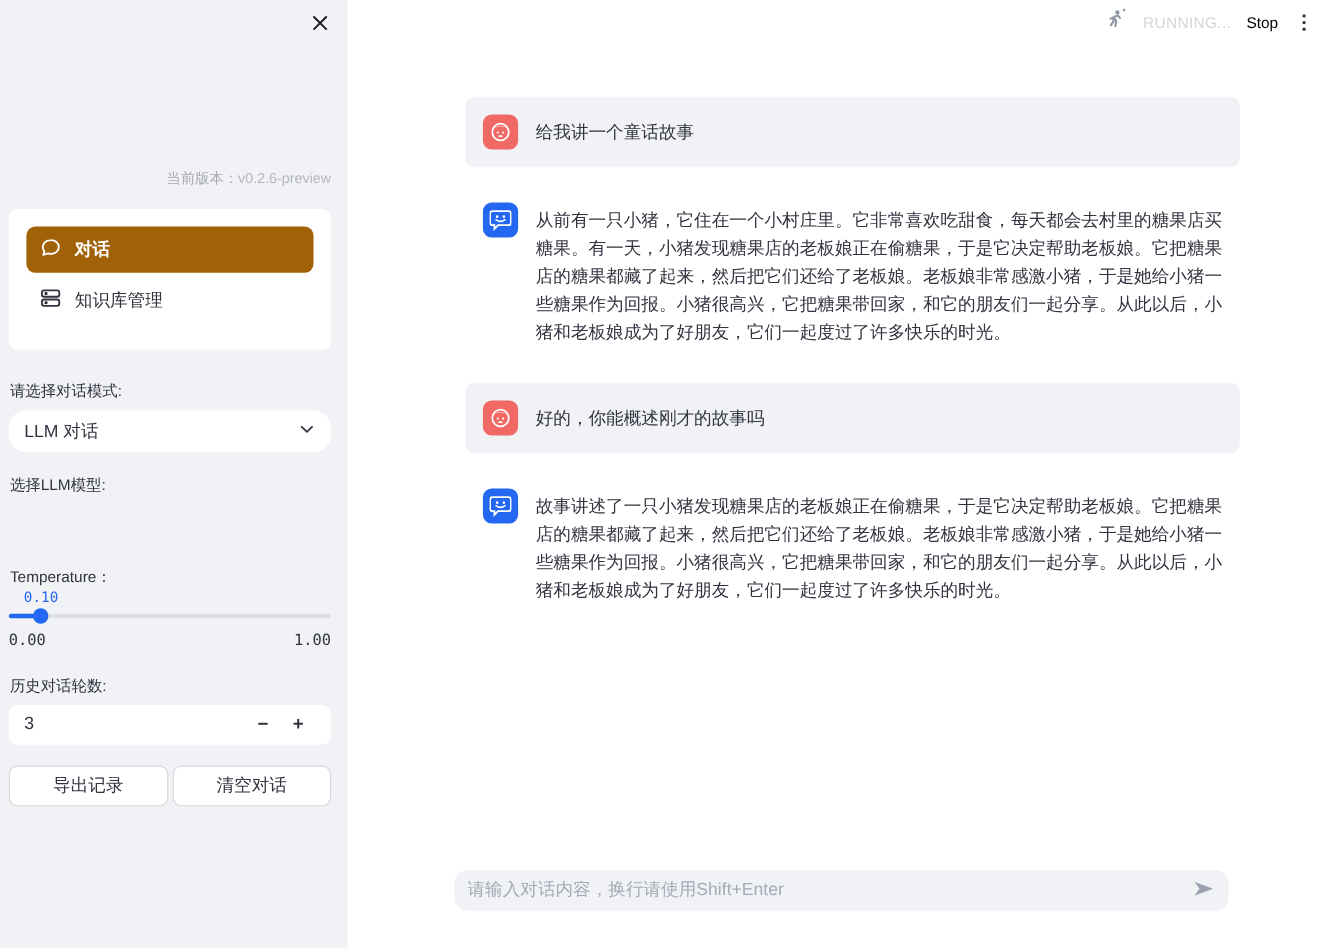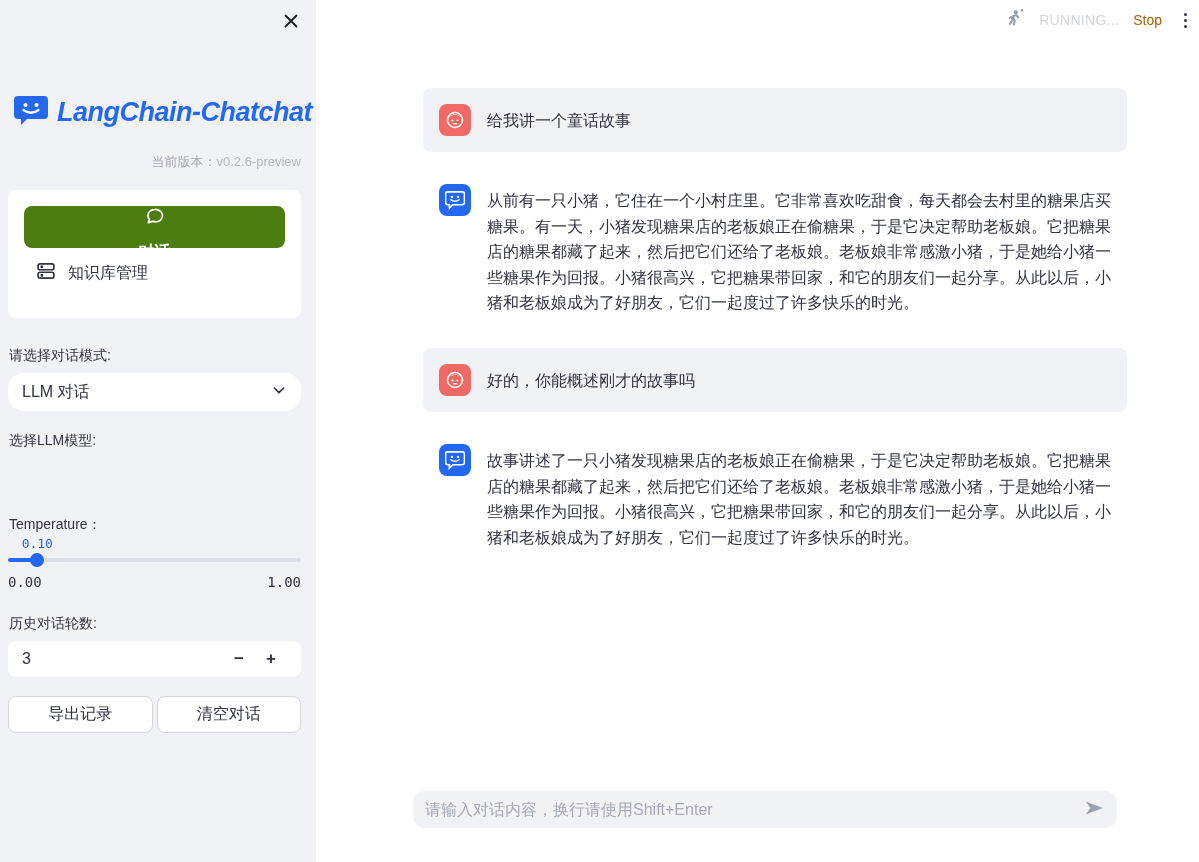--- a/index.html
+++ b/index.html
@@ -13,21 +13,21 @@
     background:transparent; cursor:pointer; display:flex; align-items:center; justify-content:center; }
   .logo-row { position:absolute; left:13px; top:94px; display:flex; align-items:center; gap:8px; }
   .logo-text { color:#2468f2; font-size:27px; font-weight:bold; font-style:italic; letter-spacing:-0.5px; white-space:nowrap; }
   .version { position:absolute; top:153px; right:15px; font-size:13px; color:#a6a8b0; }
   .version .ver-num { color:#b4b6bd; }
 
   .menu-card { position:absolute; left:8px; top:190px; width:293px; height:128px; background:#ffffff;
     border-radius:8px; padding:16px; display:flex; flex-direction:column; gap:4px; }
   .menu-item { display:flex; align-items:center; gap:12px; height:42px; border-radius:8px;
     padding:0 12px; font-size:16px; cursor:pointer; }
-  .menu-item.selected { background:#4d7c0f; color:#ffffff; font-weight:bold;flex-direction:column; }
+  .menu-item.selected { background:#a16207; color:#ffffff; font-weight:bold; }
 
   .side-label { position:absolute; left:9px; font-size:14px; color:#31333f; }
   .select-box { position:absolute; left:8px; width:293px; height:38px; background:#ffffff;
     border-radius:16px; display:flex; align-items:center; justify-content:space-between;
     padding:0 14px; font-size:16px; cursor:pointer; }
   .select-box.focused { border:1px solid #2468f2; }
 
   .slider-wrap { position:absolute; left:8px; top:536px; width:293px; }
   .slider-value { position:absolute; left:10%; transform:translateX(-50%); top:0;
     font-family:"DejaVu Sans Mono","Liberation Mono",monospace; font-size:13px; color:#2468f2; white-space:nowrap; }
@@ -44,21 +44,21 @@
   .step-btn { width:32px; border:none; background:transparent; font-size:17px; font-weight:bold;
     color:#31333f; cursor:pointer; line-height:36px; }
 
   .btn-row { position:absolute; left:8px; top:696px; width:293px; display:flex; gap:4px; }
   .side-btn { flex:1; height:37px; background:#ffffff; border:1px solid #d5d6d8; border-radius:8px;
     font-size:16px; color:#31333f; cursor:pointer; font-family:inherit; }
 
   
   .top-header { position:absolute; top:0; right:0; height:40px; display:flex; align-items:center; gap:14px; padding-right:4px; }
   .status-text { font-size:14px; color:#d3d5da; letter-spacing:0.3px; }
-  .stop-btn { font-size:14px; color:#a16207; background:transparent; border:none; cursor:pointer; font-family:inherit; }
+  .stop-btn { font-size:14px; color:#000000; background:transparent; border:none; cursor:pointer; font-family:inherit; }
   .kebab { display:flex; flex-direction:column; gap:3px; padding:6px 8px; cursor:pointer; }
   .kebab i { width:3px; height:3px; border-radius:50%; background:#31333f; }
 
   
   .chat-col { position:absolute; left:423px; top:88px; width:704px; }
   .msg { display:flex; gap:16px; padding:16px; border-radius:8px; margin-bottom:16px; }
   .msg.user { background:#f0f2f6; }
   .avatar { flex:0 0 32px; width:32px; height:32px; border-radius:8px; display:flex;
     align-items:center; justify-content:center; }
   .avatar.user { background:#f06964; }
@@ -80,31 +80,20 @@
   <aside class="sidebar">
 
     <button class="close-btn">
       <span>
         <svg width="16" height="16" viewBox="0 0 16 16">
             <path d="M2.5 2.5 L13.5 13.5 M13.5 2.5 L2.5 13.5" stroke="#1d1d1f" stroke-width="1.8" stroke-linecap="round"></path>
           </svg>
       </span>
     </button>
 
-    <div class="logo-row">
-      <span>
-        <svg width="36" height="33" viewBox="0 0 36 33">
-          <path d="M5 2 h26 a4 4 0 0 1 4 4 v15 a4 4 0 0 1 -4 4 h-17 l-6 6 v-6 h-3 a4 4 0 0 1 -4 -4 v-15 a4 4 0 0 1 4 -4 z" fill="#2468f2"></path>
-          <circle cx="12.5" cy="11" r="2" fill="#ffffff"></circle>
-          <circle cx="23.5" cy="11" r="2" fill="#ffffff"></circle>
-          <path d="M10.5 16 q7.5 5.5 15 0" stroke="#ffffff" stroke-width="2.2" fill="none" stroke-linecap="round"></path>
-        </svg>
-      </span>
-      <span class="logo-text">LangChain-Chatchat</span>
-    </div>
 
     <div class="version">
       <span>当前版本：</span><span class="ver-num">v0.2.6-preview</span>
     </div>
 
     <nav class="menu-card">
       <div class="menu-item selected">
         <span>
           <svg width="20" height="20" viewBox="0 0 24 24" fill="none" stroke="#ffffff" stroke-width="2" stroke-linecap="round" stroke-linejoin="round">
             <path d="M21 11.5 a8.5 7.5 0 0 1 -8.5 7.5 a9 9 0 0 1 -3.2 -.6 L4 20 l1.3 -3.8 A7.2 7.2 0 0 1 3.5 11.5 a8.5 7.5 0 0 1 8.5 -7.5 a8.5 7.5 0 0 1 9 7.5 z"></path>

